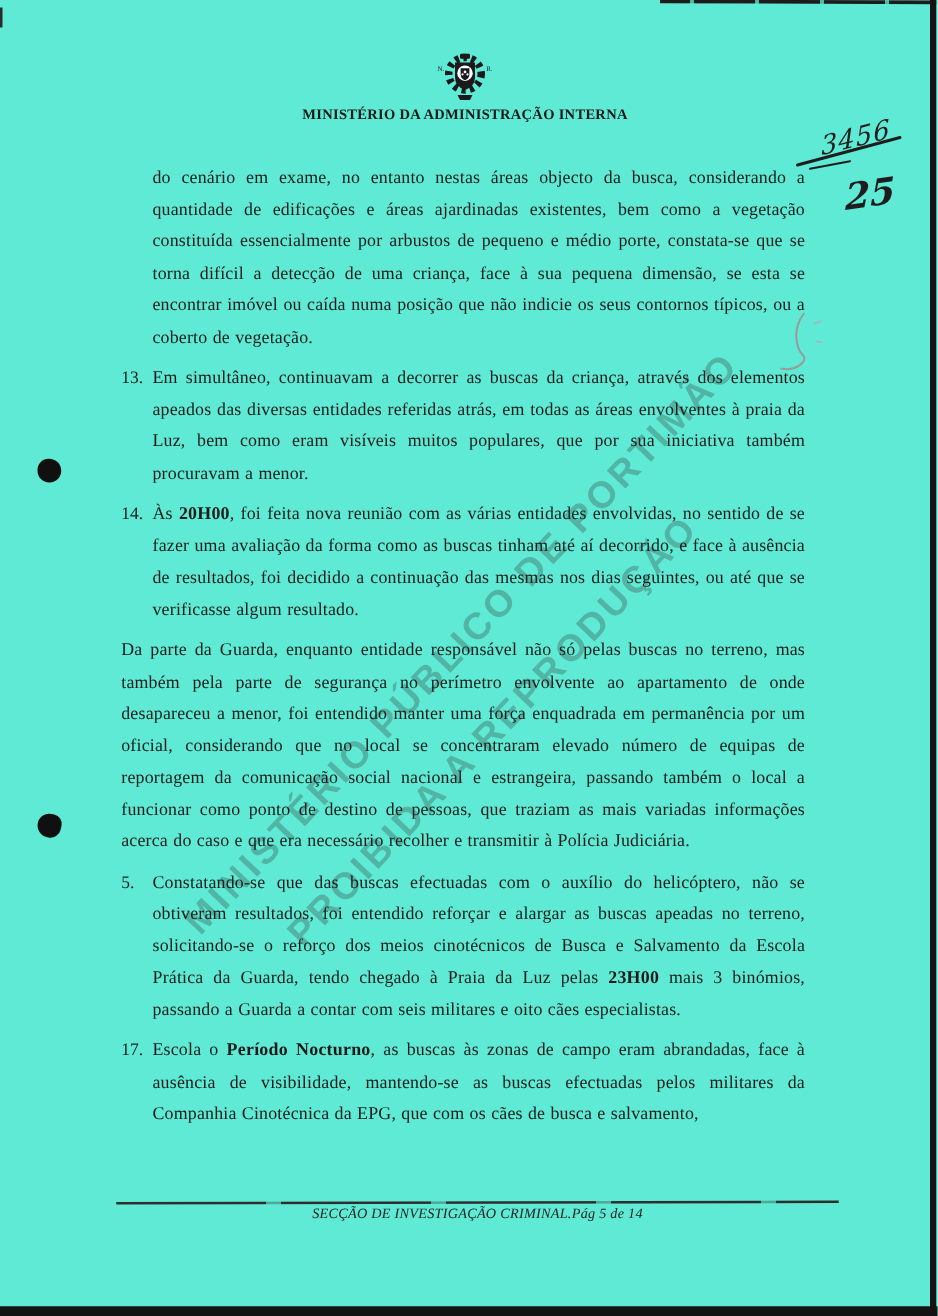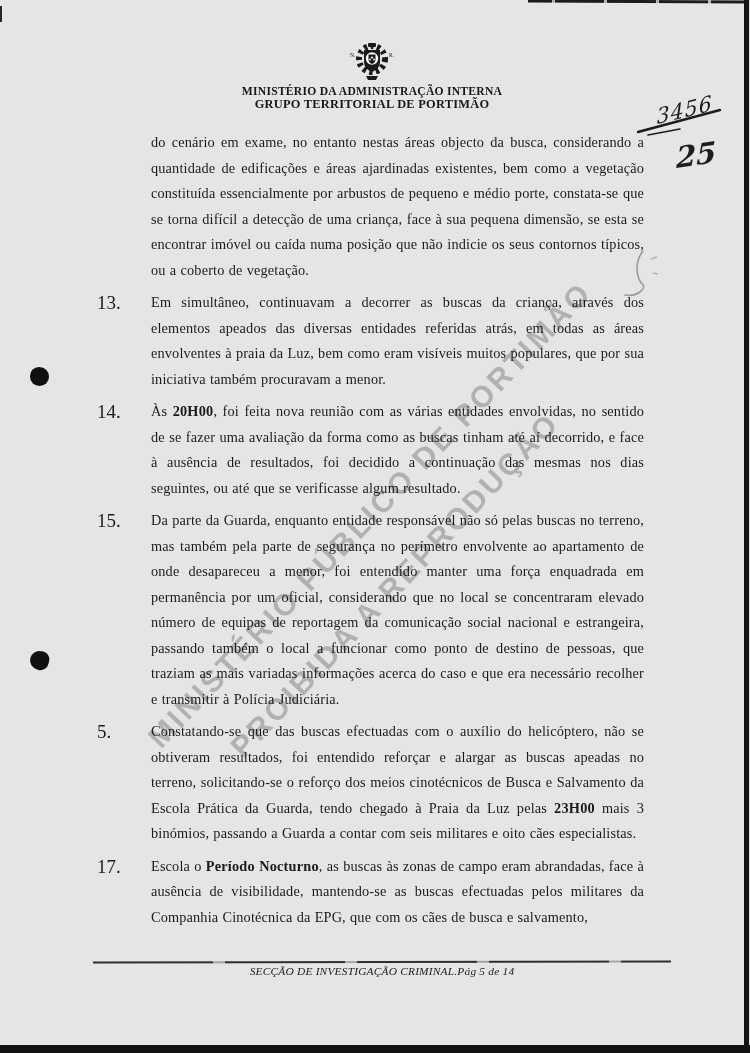--- a/index.html
+++ b/index.html
@@ -1,20 +1,20 @@
 <!DOCTYPE html>
 <html><head>
 <meta charset="utf-8">
 <style>
   * { margin:0; padding:0; box-sizing:border-box; }
   html,body { width:750px; height:1053px; }
   body { background:#ffffff; overflow:hidden; position:relative;
          font-family:"Liberation Serif","DejaVu Serif",serif; color:#1b1b1b; }
 
-  .page { position:absolute; inset:0; background:#e5e5e5; }
+  .page { position:absolute; inset:0; background:#5eead4; }
 
   
   .edge-right  { position:absolute; top:0; right:1px; width:5px; height:1053px; background:#141414; }
   .edge-bottom { position:absolute; left:0; bottom:0; width:750px; height:8px; background:#131313; }
   .edge-top    { position:absolute; top:0; left:528px; width:221px; height:3px;
                  background:repeating-linear-gradient(90deg,#1c1c1c 0 24px, rgba(28,28,28,.25) 24px 27px, #1c1c1c 27px 52px);
                  transform:rotate(.25deg); }
   .edge-tick   { position:absolute; top:6px; left:0; width:2px; height:16px; background:#2a2a2a; }
 
   .hole { position:absolute; width:19px; height:19px; background:#101010;
@@ -39,22 +39,22 @@
 
   
   .wm { position:absolute; font-family:"Liberation Sans",sans-serif; font-weight:bold;
         font-size:30px; letter-spacing:3px; color:rgba(55,55,55,.30); white-space:nowrap;
         text-align:center; pointer-events:none; z-index:1; }
   .wm1 { left:55px;  top:498px; width:630px; transform:rotate(-46.5deg); }
   .wm2 { left:105px; top:568px; width:580px; transform:rotate(-46.5deg); }
 
   
   .bodytext { position:absolute; top:130px; left:97px; width:547px; z-index:2; }
-  .para { display:flex; margin-bottom:7px;gap:29px; }
-  .para-num { flex:0 0 25px; font-size:19px; line-height:25.5px; }
+  .para { display:flex; margin-bottom:7px; }
+  .para-num { flex:0 0 25px; font-size:14px; line-height:25.5px; }
   .para-text { flex:1; font-size:14.3px; line-height:25.5px; text-align:justify;
                letter-spacing:.15px; word-spacing:.5px; }
   .para-text b { letter-spacing:.2px; }
 
   
   .footer-rule { position:absolute; left:93px; top:961px; width:578px; height:2px;
                  background:repeating-linear-gradient(90deg,#2e2e2e 0 120px, rgba(46,46,46,.35) 120px 132px);
                  transform:rotate(-.1deg); }
   .footer { position:absolute; left:93px; top:965px; width:578px; display:flex;
             justify-content:center; font-style:italic; font-size:11.4px;
@@ -84,21 +84,20 @@
       </g>
       <circle cx="24" cy="16.5" r="6.2" fill="#ffffff"></circle>
       <path d="M20.5 12.5 h7 v5 q0 3.2 -3.5 4.6 q-3.5 -1.4 -3.5 -4.6 z" fill="#1a1a1a"></path>
       <circle cx="24" cy="15.5" r="1.1" fill="#ffffff"></circle>
       <circle cx="22" cy="17.5" r="0.9" fill="#ffffff"></circle>
       <circle cx="26" cy="17.5" r="0.9" fill="#ffffff"></circle>
       <text x="2" y="15" font-size="5.5" font-family="serif" fill="#1a1a1a">N.</text>
       <text x="41" y="15" font-size="5.5" font-family="serif" fill="#1a1a1a">R.</text>
     </svg>
     <div class="hline l1">MINISTÉRIO DA ADMINISTRAÇÃO INTERNA</div>
-    <div class="hline l3">GRUPO TERRITORIAL DE PORTIMÃO</div>
   </div>
 
   <div class="hw hw-num">3456</div>
   <svg class="hw-strike" viewBox="0 0 92 34">
     <path d="M4 30 L86 8" stroke="#1d1d1d" stroke-width="2.4" fill="none" stroke-linecap="round"></path>
     <path d="M14 33 L46 27" stroke="#1d1d1d" stroke-width="1.6" fill="none" stroke-linecap="round"></path>
   </svg>
   <div class="hw hw-page">25</div>
   <svg class="margin-mark" width="52" height="58" viewBox="0 0 52 58">
     <path d="M30 4 C22 14 22 30 30 38 C33 42 24 50 12 48" stroke="#9a9a9a" stroke-width="1.6" fill="none" stroke-linecap="round"></path>
@@ -116,21 +115,20 @@
       </div>
       <div class="para">
         <span class="para-num">13.</span>
         <div class="para-text"><span>Em simultâneo, continuavam a decorrer as buscas da criança, através dos elementos apeados das diversas entidades referidas atrás, em todas as áreas envolventes à praia da Luz, bem como eram visíveis muitos populares, que por sua iniciativa também procuravam a menor.</span></div>
       </div>
       <div class="para">
         <span class="para-num">14.</span>
         <div class="para-text"><span>Às </span><b>20H00</b><span>, foi feita nova reunião com as várias entidades envolvidas, no sentido de se fazer uma avaliação da forma como as buscas tinham até aí decorrido, e face à ausência de resultados, foi decidido a continuação das mesmas nos dias seguintes, ou até que se verificasse algum resultado.</span></div>
       </div>
       <div class="para">
-        <span class="para-num">15.</span>
         <div class="para-text"><span>Da parte da Guarda, enquanto entidade responsável não só pelas buscas no terreno, mas também pela parte de segurança no perímetro envolvente ao apartamento de onde desapareceu a menor, foi entendido manter uma força enquadrada em permanência por um oficial, considerando que no local se concentraram elevado número de equipas de reportagem da comunicação social nacional e estrangeira, passando também o local a funcionar como ponto de destino de pessoas, que traziam as mais variadas informações acerca do caso e que era necessário recolher e transmitir à Polícia Judiciária.</span></div>
       </div>
       <div class="para">
         <span class="para-num">5.</span>
         <div class="para-text"><span>Constatando-se que das buscas efectuadas com o auxílio do helicóptero, não se obtiveram resultados, foi entendido reforçar e alargar as buscas apeadas no terreno, solicitando-se o reforço dos meios cinotécnicos de Busca e Salvamento da Escola Prática da Guarda, tendo chegado à Praia da Luz pelas </span><b>23H00</b><span> mais 3 binómios, passando a Guarda a contar com seis militares e oito cães especialistas.</span></div>
       </div>
       <div class="para">
         <span class="para-num">17.</span>
         <div class="para-text"><span>Escola o </span><b>Período Nocturno</b><span>, as buscas às zonas de campo eram abrandadas, face à ausência de visibilidade, mantendo-se as buscas efectuadas pelos militares da Companhia Cinotécnica da EPG, que com os cães de busca e salvamento,</span></div>
       </div>

